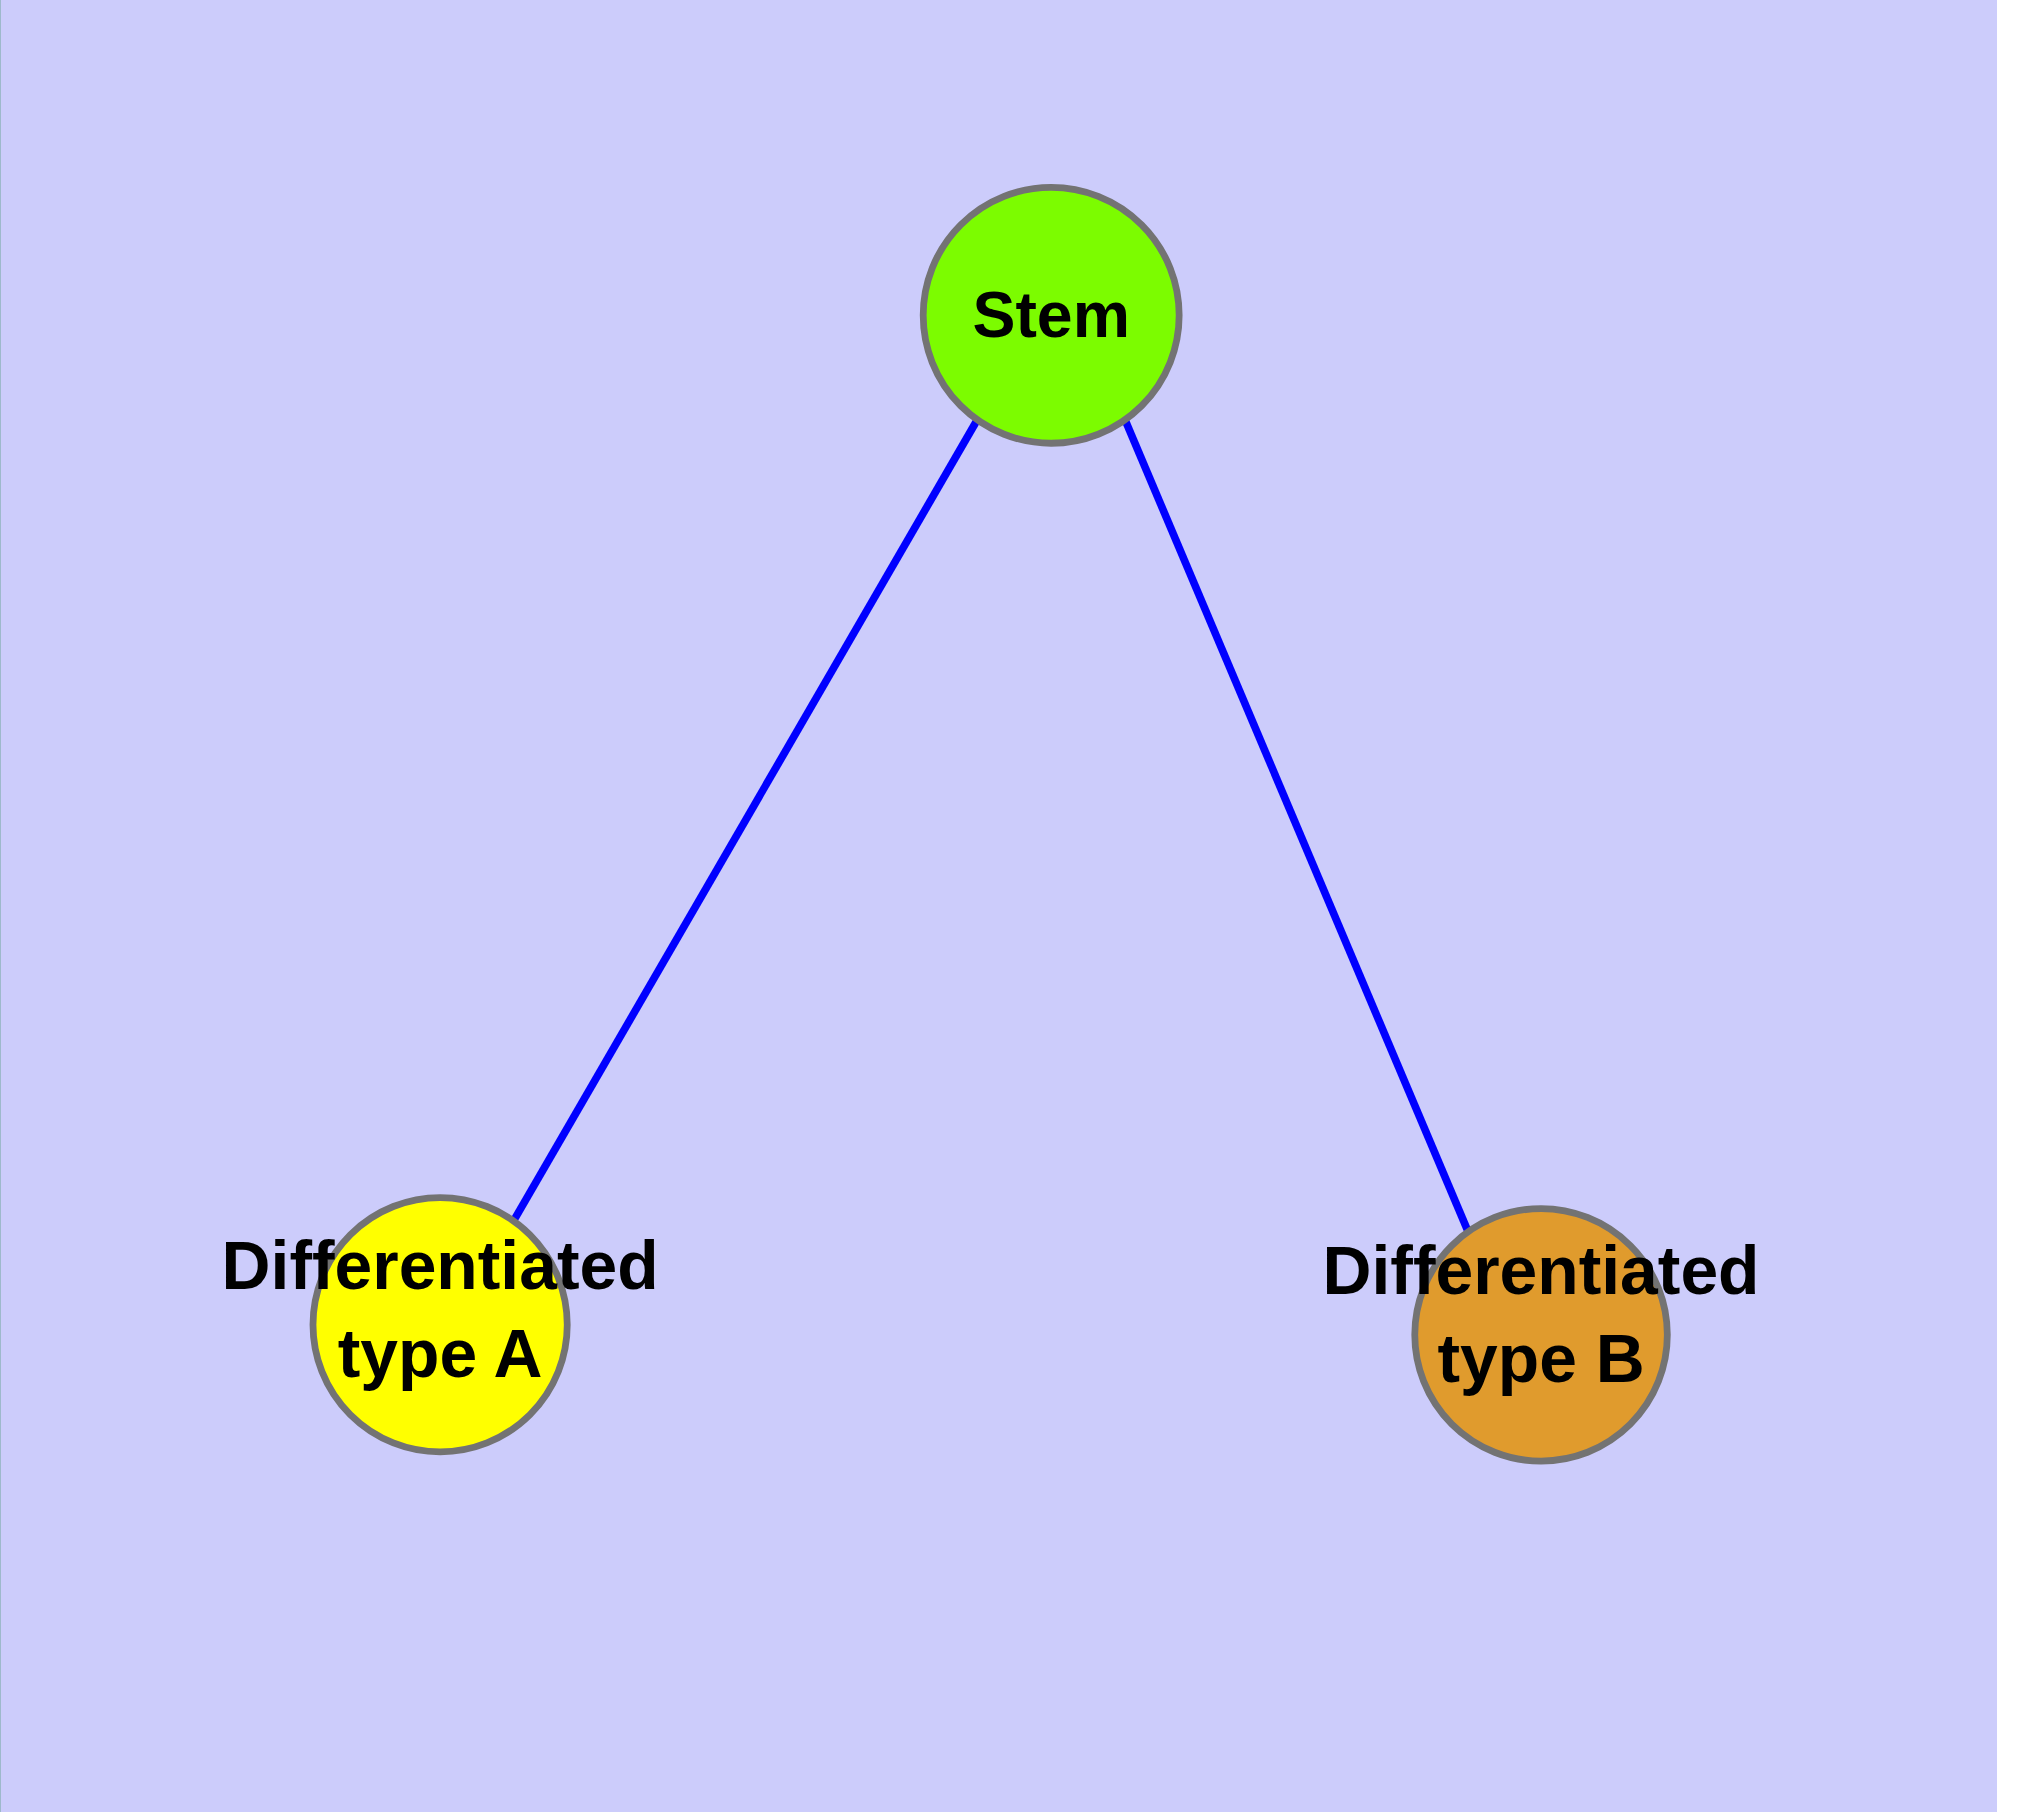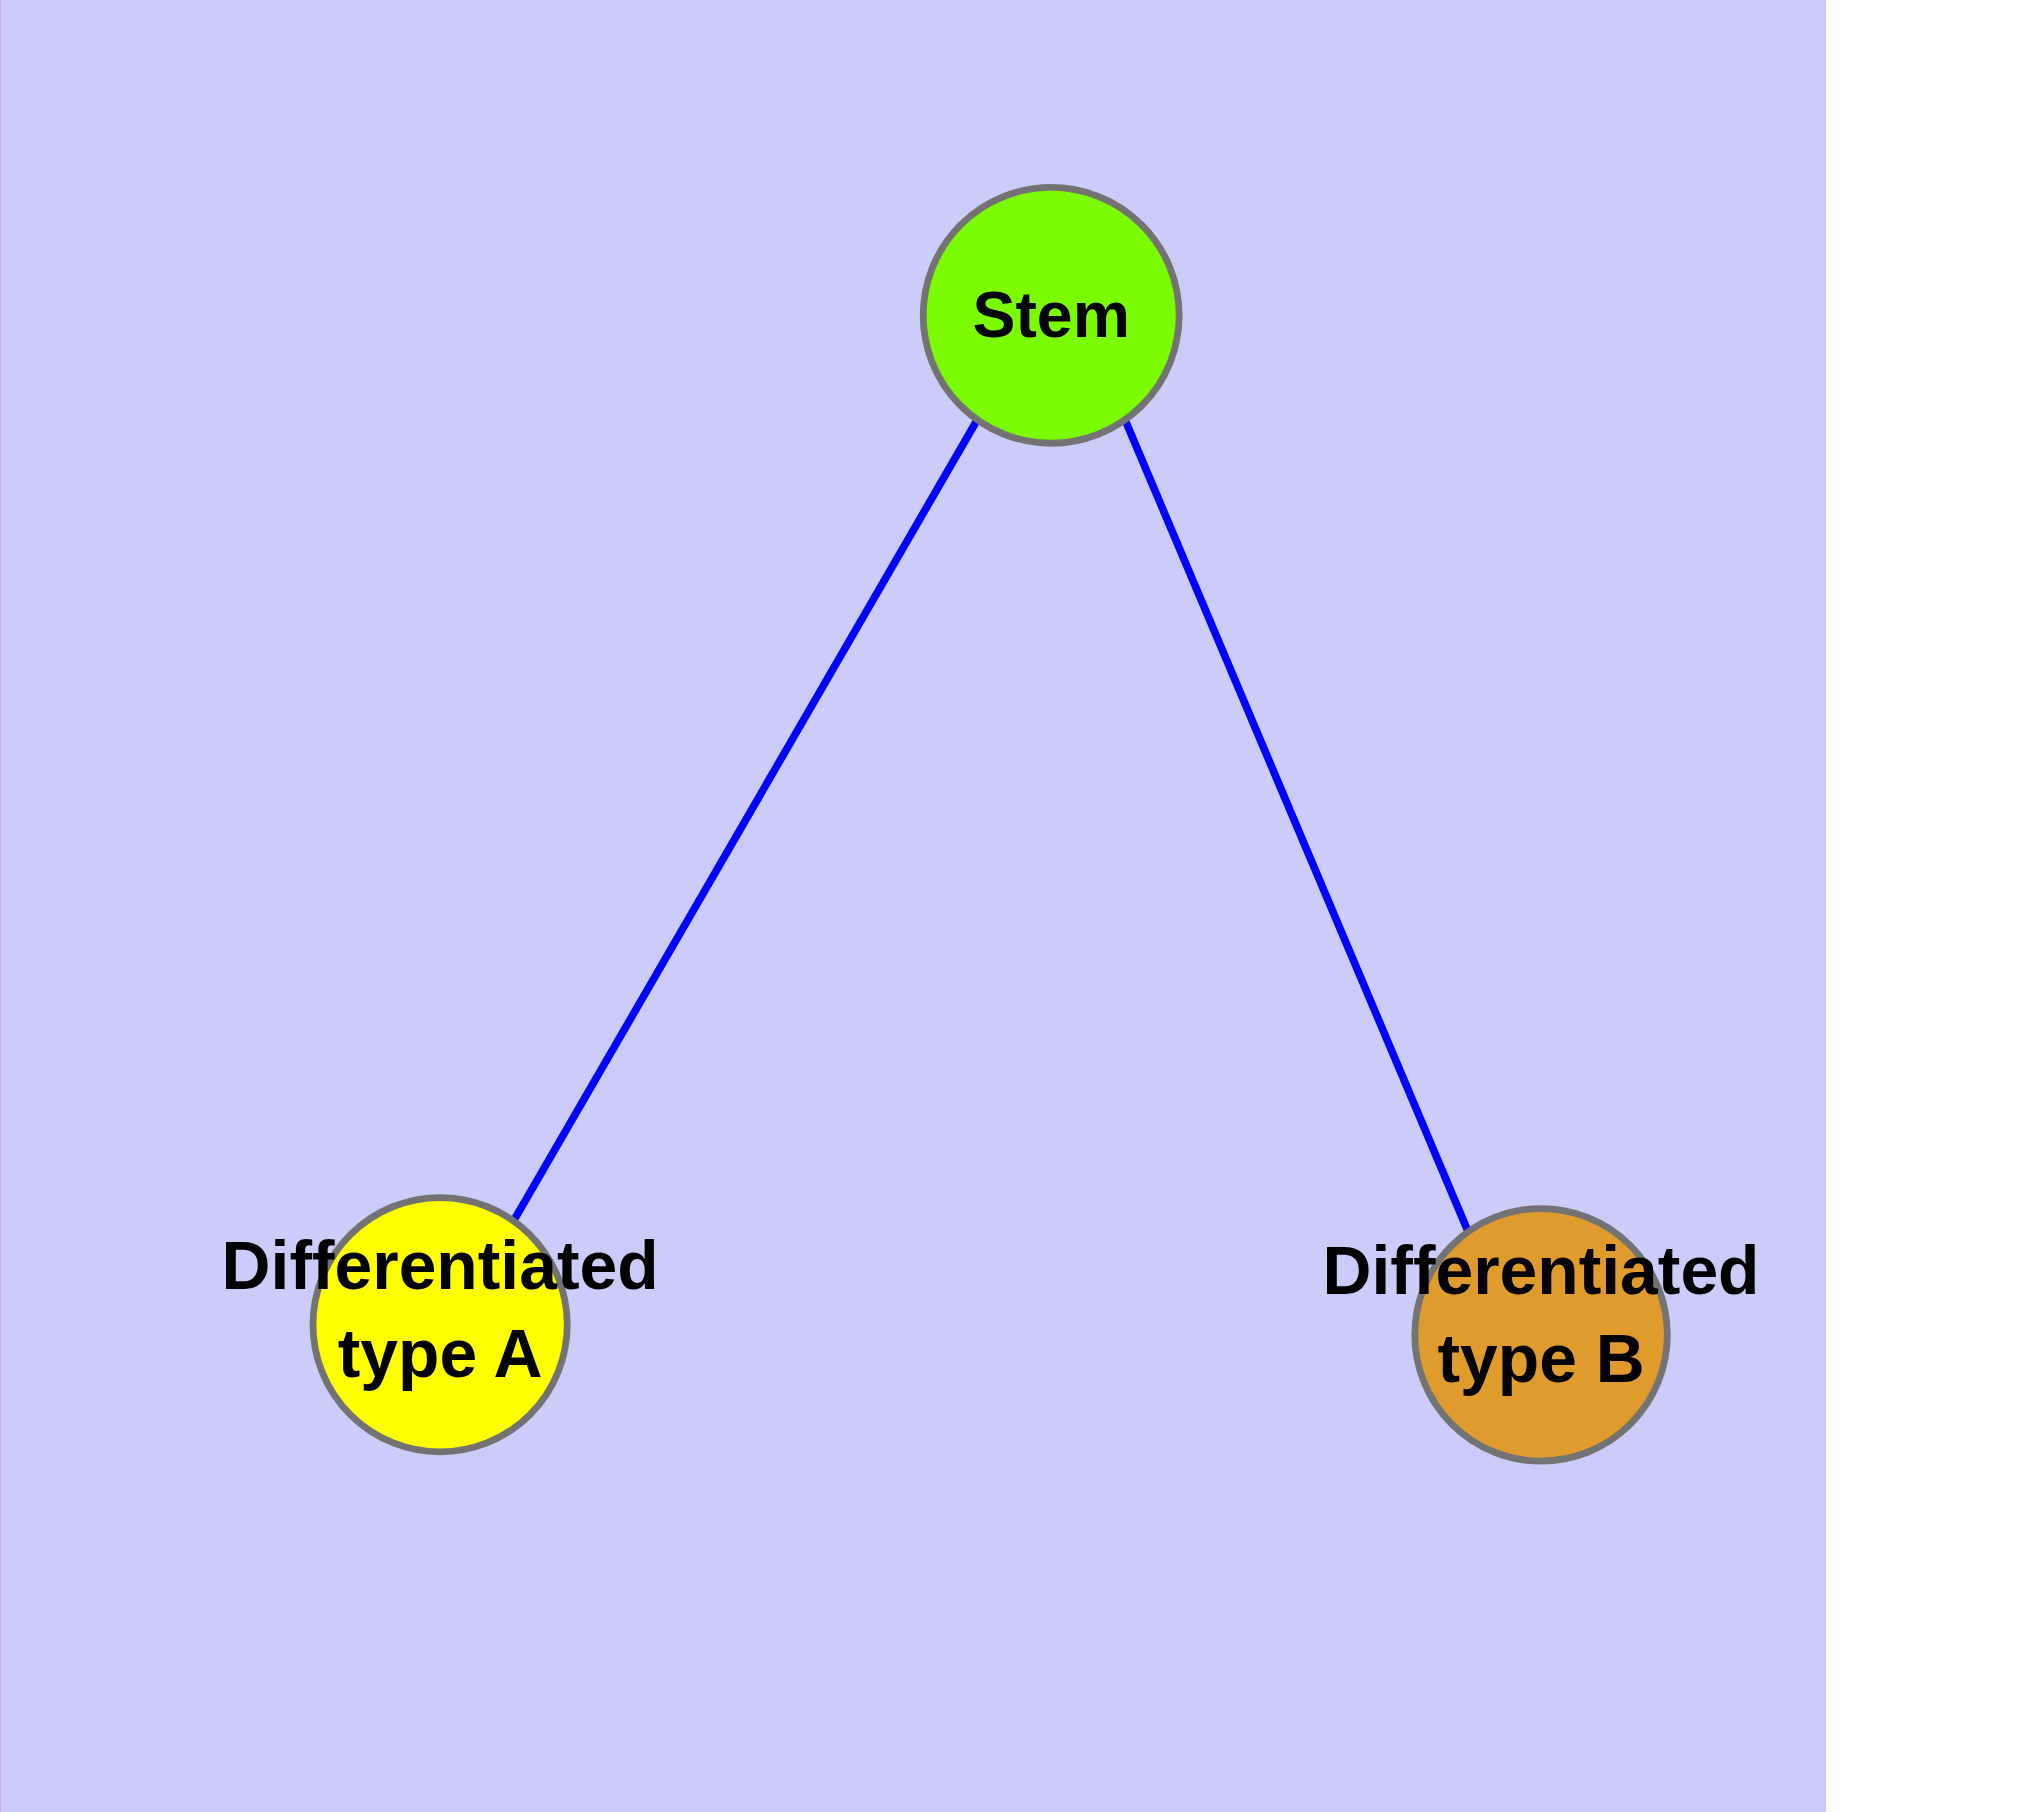--- a/index.html
+++ b/index.html
@@ -3,24 +3,24 @@
 <meta charset="utf-8">
 <title>Cell Differentiation Graph</title>
 <style>
   html, body {
     margin: 0;
     padding: 0;
     background: #ffffff;
   }
   #canvas {
     position: relative;
-    width: 1826px;
+    width: 1997px;
     height: 1812px;
     overflow: hidden;
-    background: #d946ef;
+    background: #15803d;
     font-family: "Liberation Sans", "DejaVu Sans", sans-serif;
   }
   #graph-svg {
     position: absolute;
     left: 0;
     top: 0;
     width: 2021px;
     height: 1812px;
     display: block;
   }

